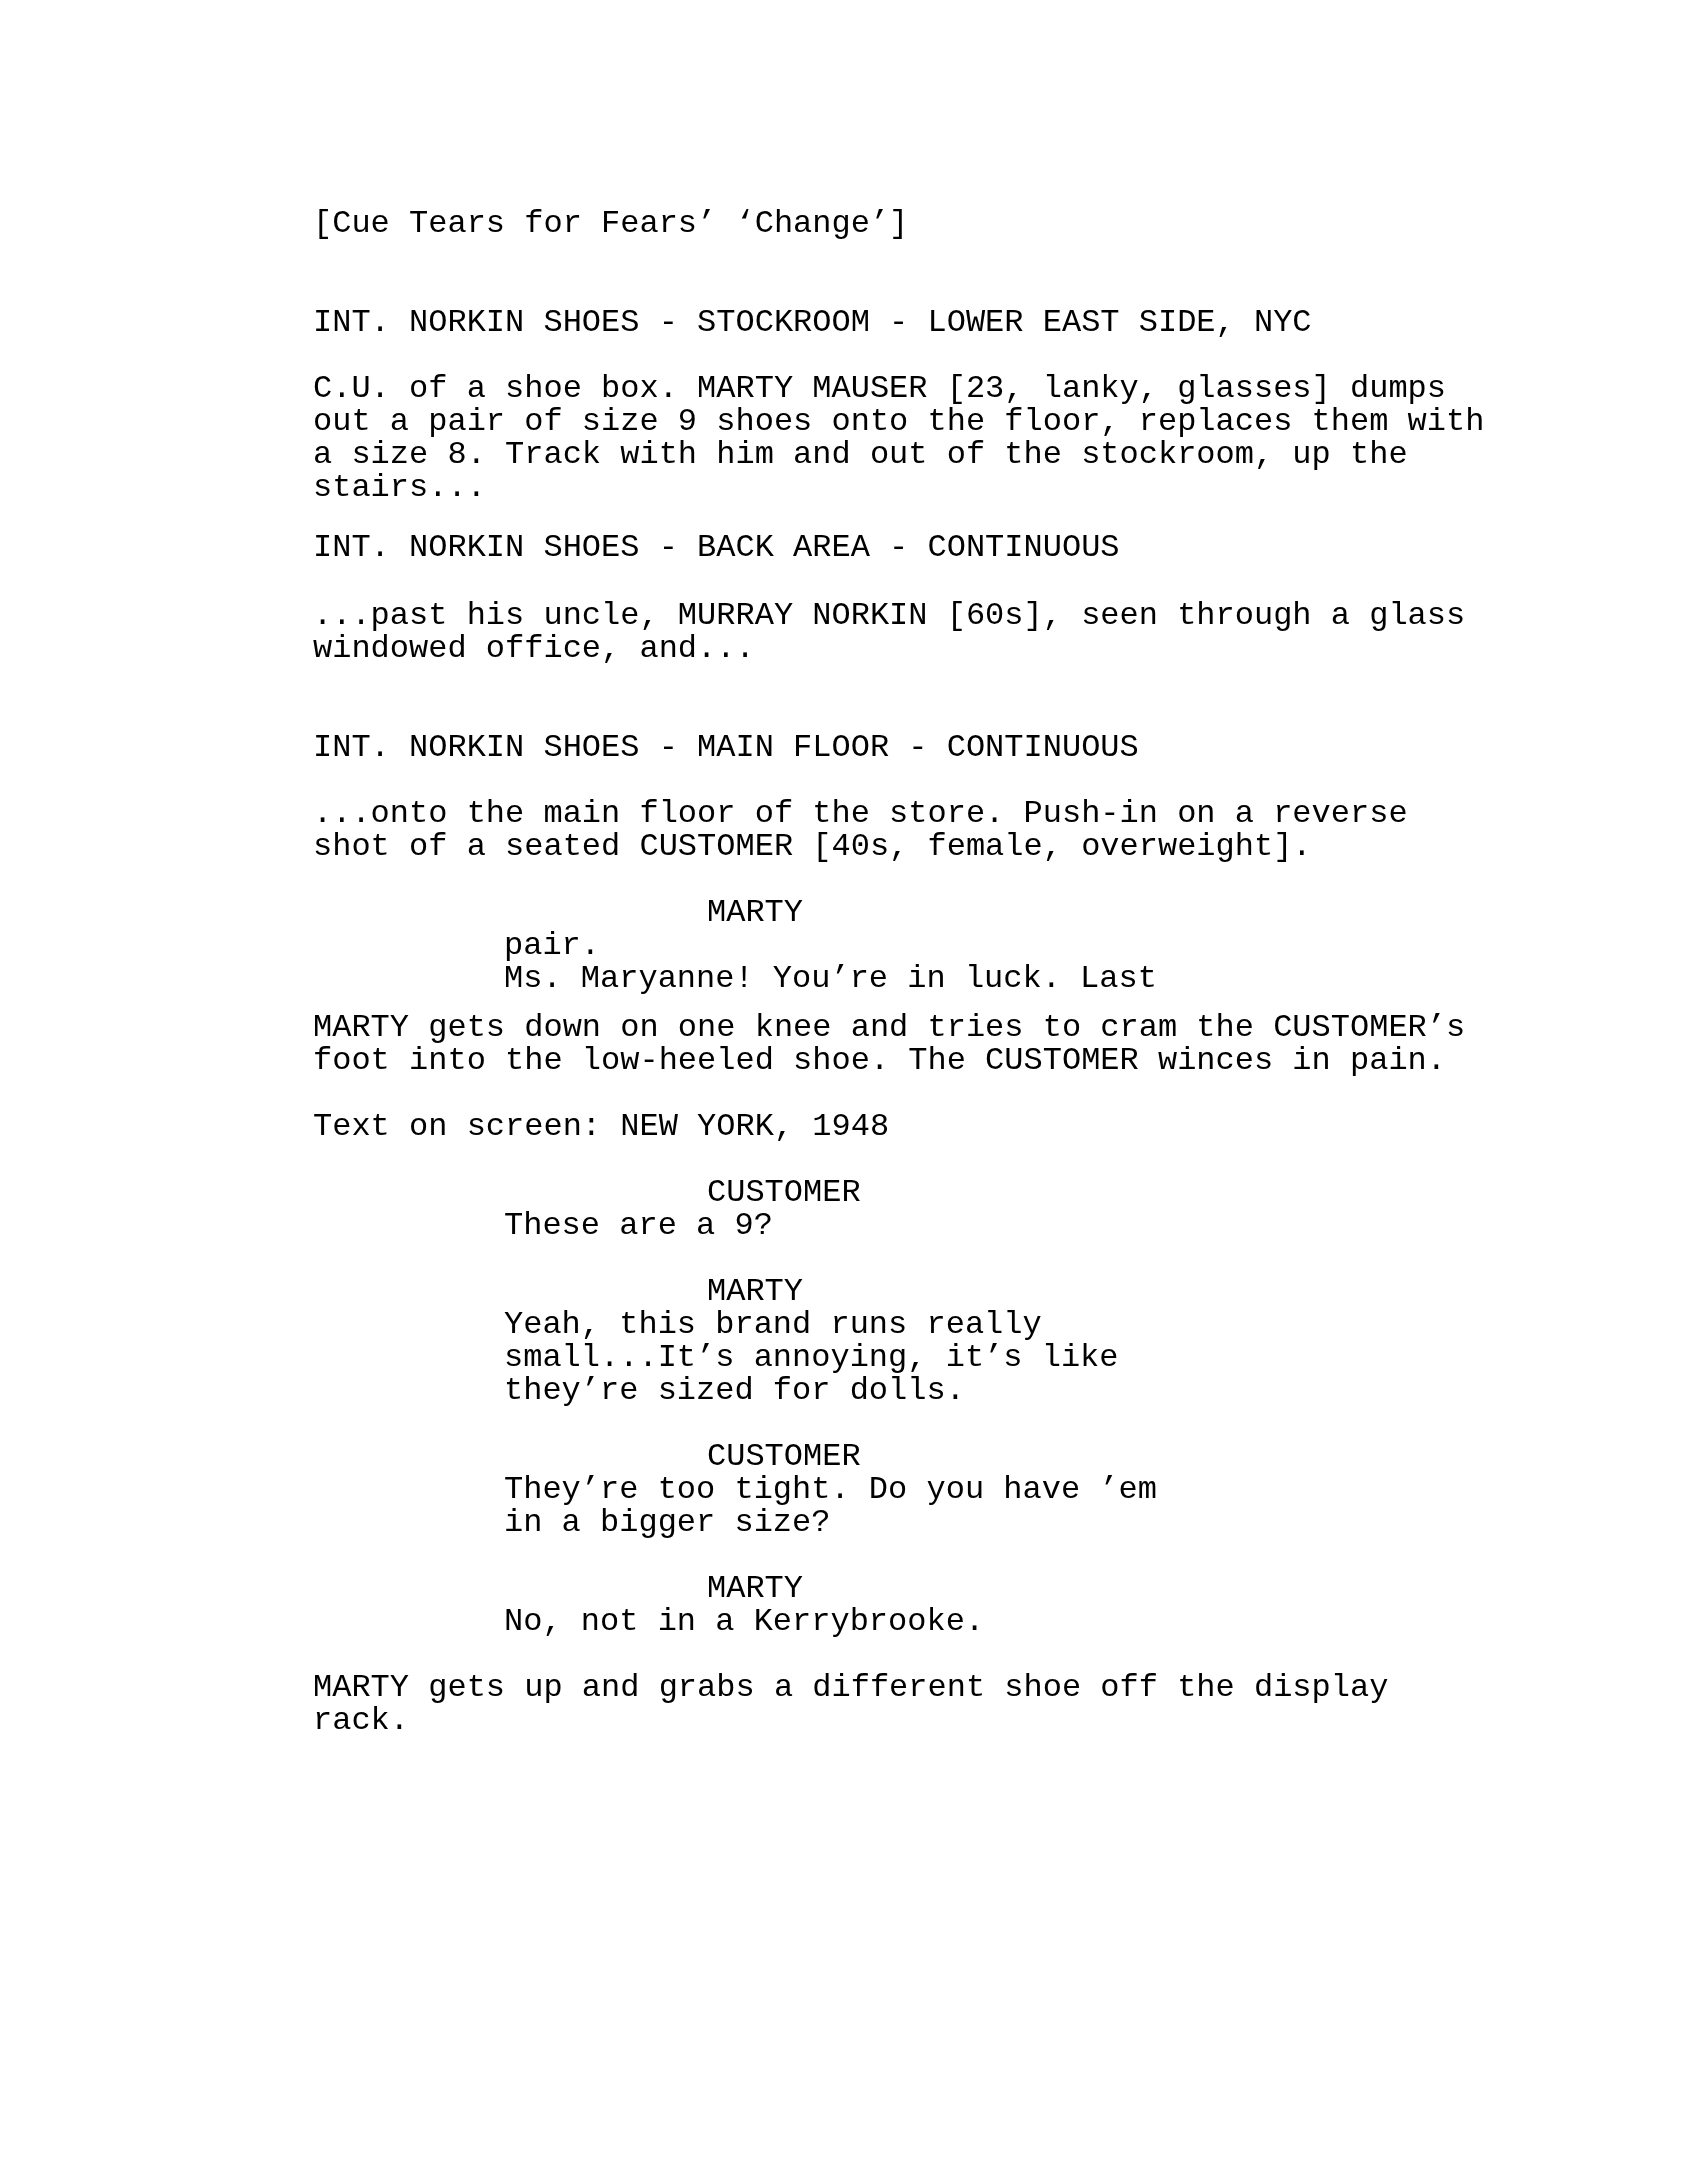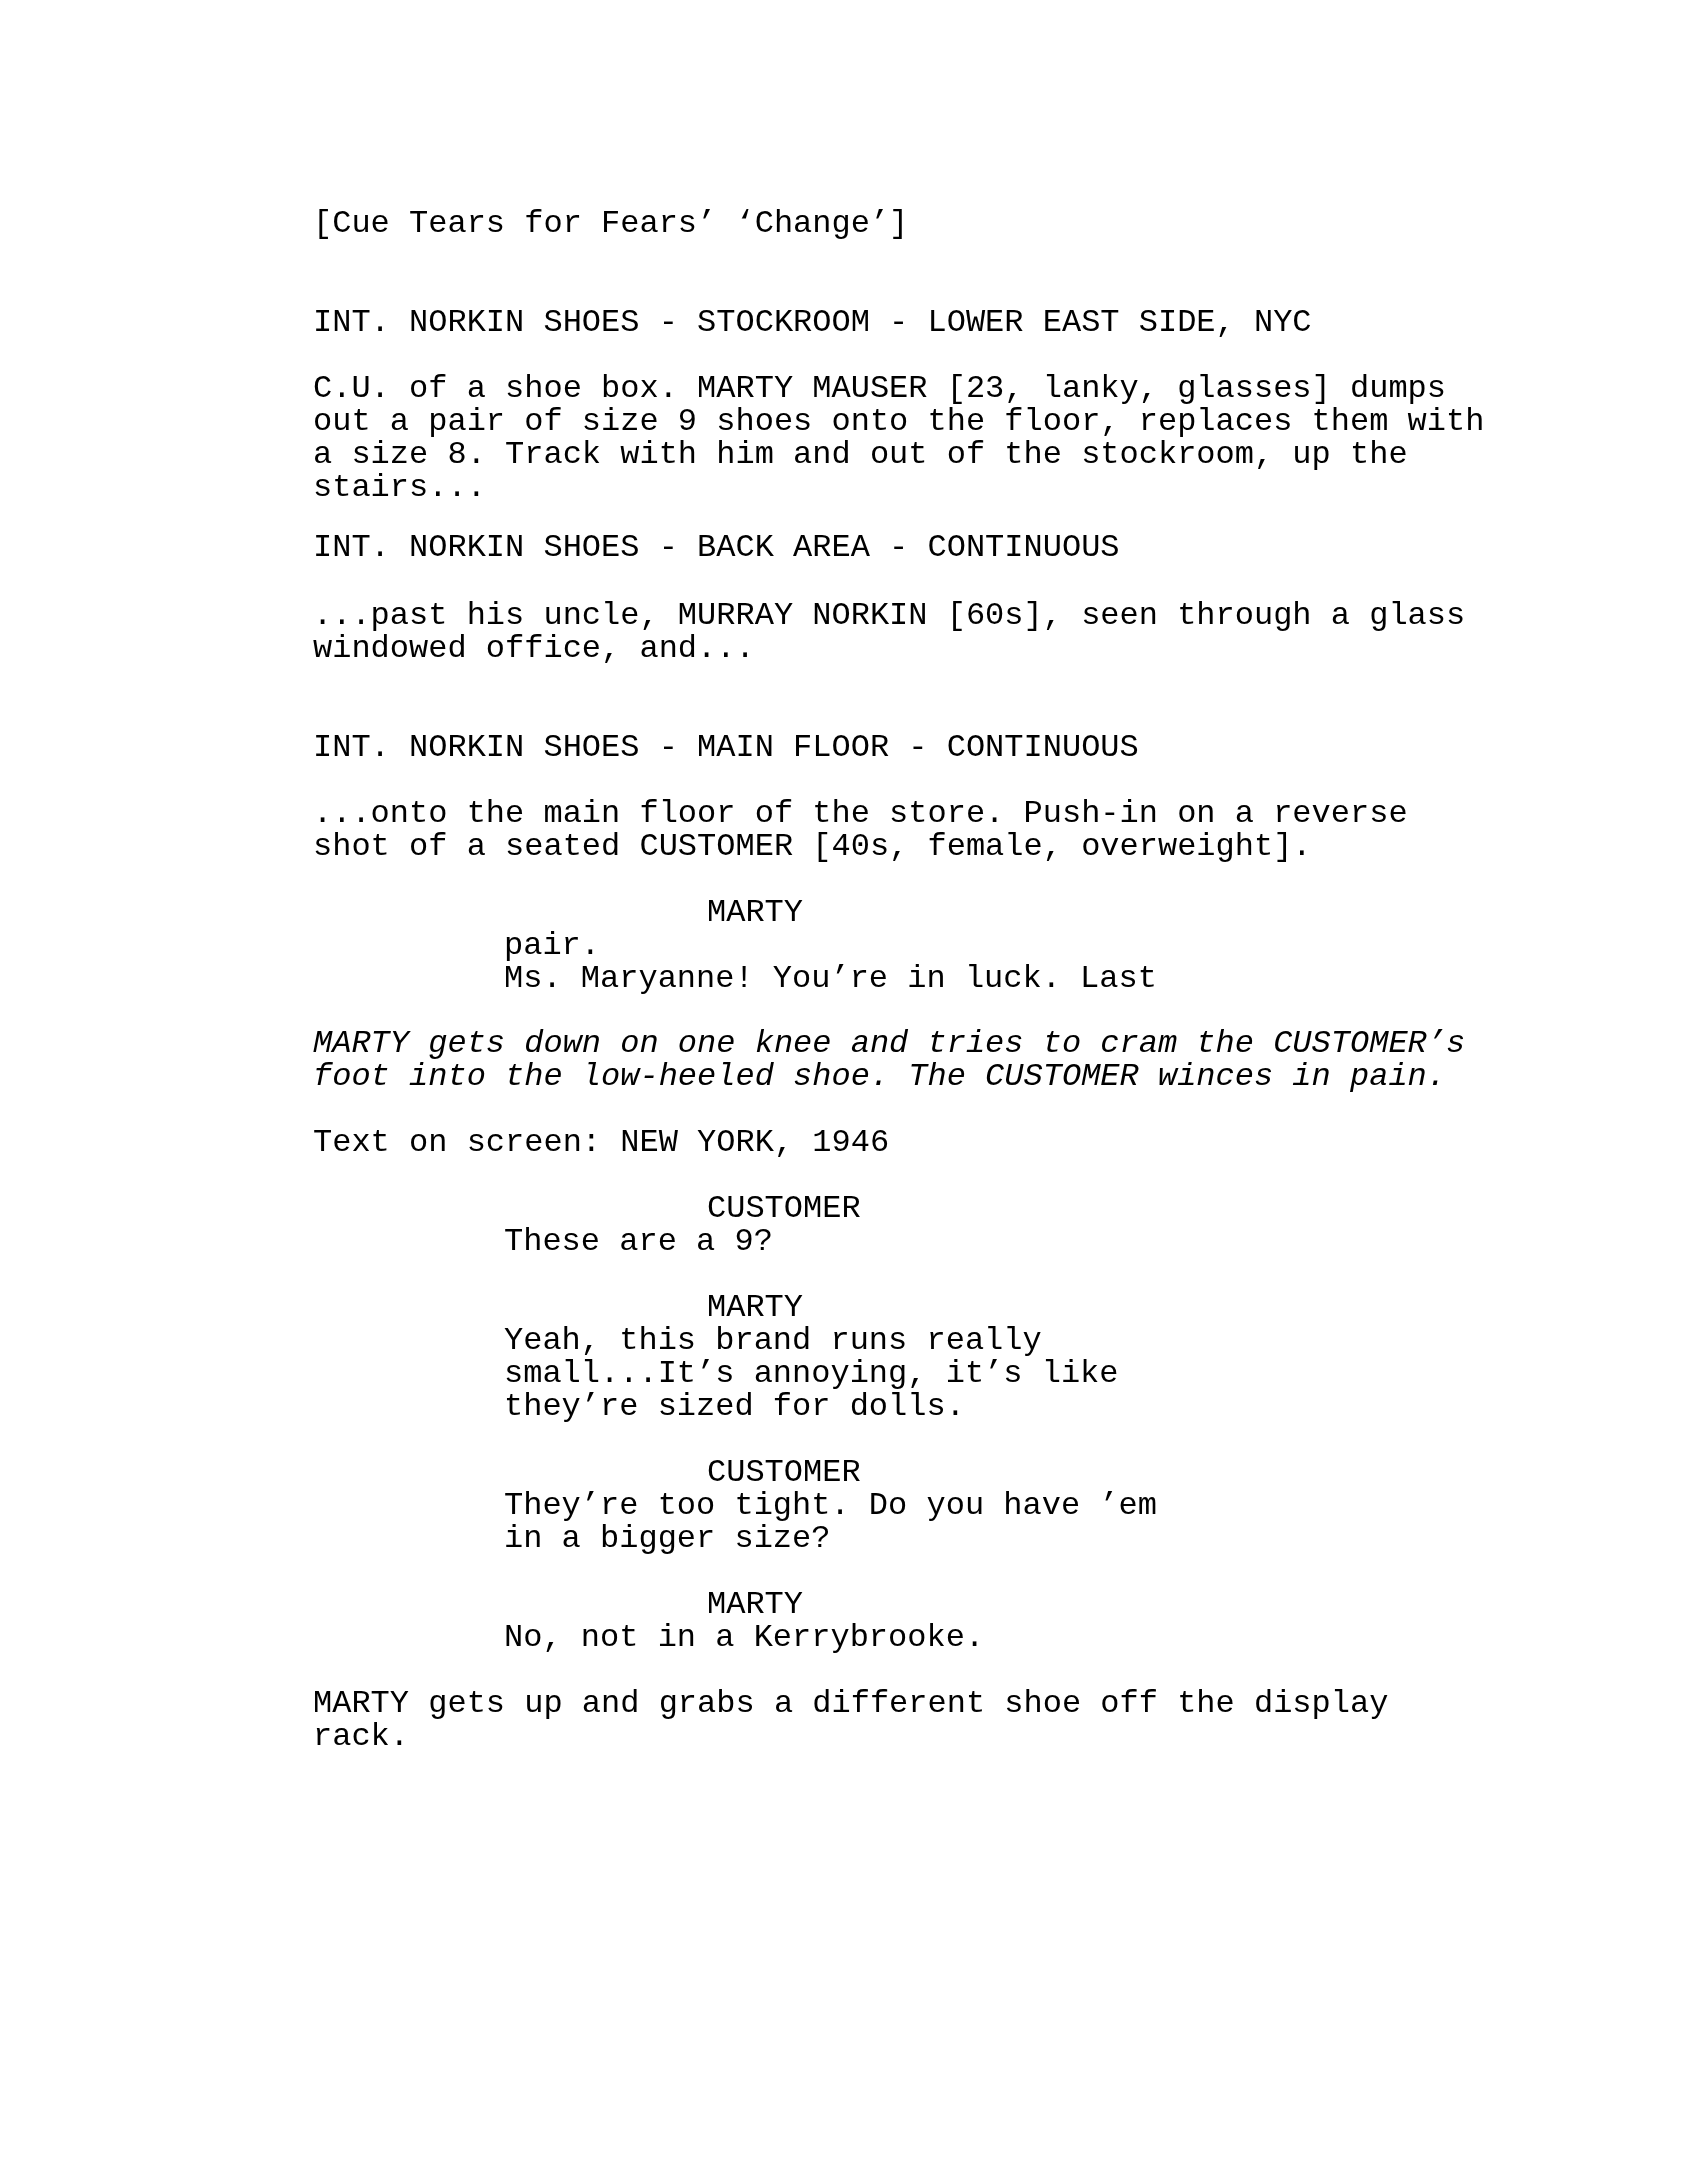--- a/index.html
+++ b/index.html
@@ -62,26 +62,26 @@
       </div>
       <div class="block block-action" style="margin-top: 33px;">
         <div class="line">...onto the main floor of the store. Push-in on a reverse</div>
         <div class="line">shot of a seated CUSTOMER [40s, female, overweight].</div>
       </div>
       <div class="block block-dialogue" style="margin-top: 33px;">
         <div class="line char-cue">MARTY</div>
         <div class="line dlg-line">pair.</div>
         <div class="line dlg-line">Ms. Maryanne! You’re in luck. Last</div>
       </div>
-      <div class="block block-action" style="margin-top: 32px; font-style: italic;">
+      <div class="block block-action" style="margin-top: 16px;">
         <div class="line">MARTY gets down on one knee and tries to cram the CUSTOMER’s</div>
         <div class="line">foot into the low-heeled shoe. The CUSTOMER winces in pain.</div>
       </div>
       <div class="block block-action" style="margin-top: 33px;">
-        <div class="line">Text on screen: NEW YORK, 1946</div>
+        <div class="line">Text on screen: NEW YORK, 1948</div>
       </div>
       <div class="block block-dialogue" style="margin-top: 33px;">
         <div class="line char-cue">CUSTOMER</div>
         <div class="line dlg-line">These are a 9?</div>
       </div>
       <div class="block block-dialogue" style="margin-top: 33px;">
         <div class="line char-cue">MARTY</div>
         <div class="line dlg-line">Yeah, this brand runs really</div>
         <div class="line dlg-line">small...It’s annoying, it’s like</div>
         <div class="line dlg-line">they’re sized for dolls.</div>

